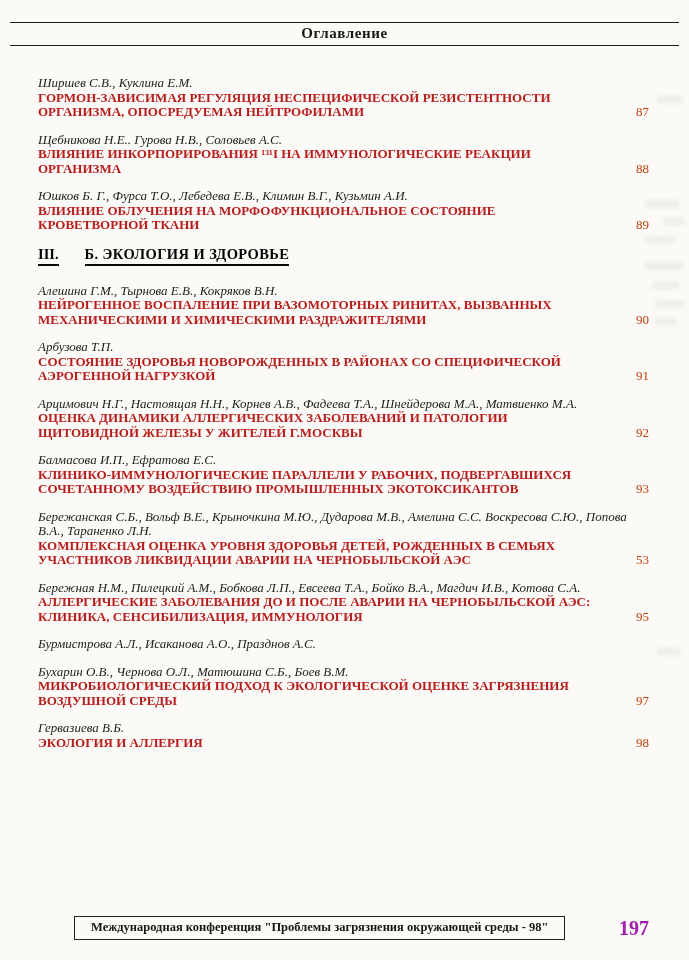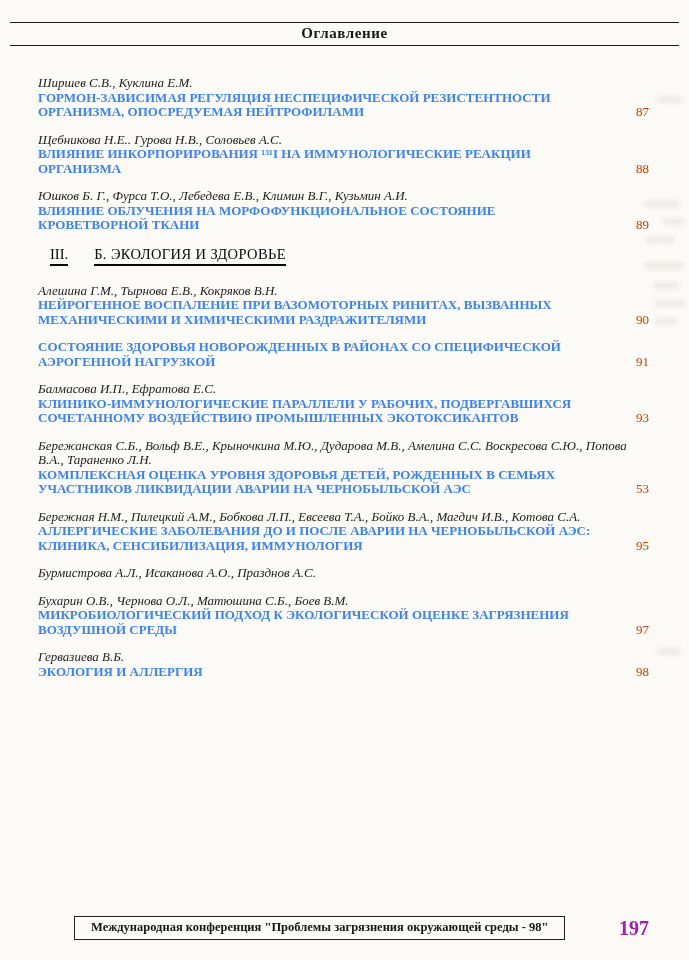--- a/index.html
+++ b/index.html
@@ -39,33 +39,33 @@
   .title-row {
     display: flex;
     justify-content: space-between;
     align-items: flex-end;
   }
   .title {
     font-weight: bold;
     font-size: 13px;
     line-height: 14.5px;
     max-width: 556px;
-    color: #3b82f6;
+    color: #b91c1c;
   }
   .pageno {
     font-size: 13px;
     line-height: 14.5px;
     color: #c2410c;
     padding-left: 8px;
     white-space: nowrap;
   }
   
   .section-heading {
-    margin: 12px 0 18px 12px;
-    font-weight: normal;
+    margin: 12px 0 18px 0;
+    font-weight: bold;
     font-size: 14.5px;
     color: #050505;
   }
   .sh-numeral {
     display: inline-block;
     border-bottom: 2px solid #0a0a0a;
     padding-bottom: 1px;
     margin-right: 26px;
   }
   .sh-label {
@@ -150,26 +150,34 @@
 
   <div class="entry">
     <div class="authors">Алешина Г.М., Тырнова Е.В., Кокряков В.Н.</div>
     <div class="title-row">
       <div class="title">НЕЙРОГЕННОЕ ВОСПАЛЕНИЕ ПРИ ВАЗОМОТОРНЫХ РИНИТАХ, ВЫЗВАННЫХ МЕХАНИЧЕСКИМИ И ХИМИЧЕСКИМИ РАЗДРАЖИТЕЛЯМИ</div>
       <div class="pageno">90</div>
     </div>
   </div>
 
   <div class="entry">
+    <div class="authors">Арбузова Т.П.</div>
     <div class="title-row">
       <div class="title">СОСТОЯНИЕ ЗДОРОВЬЯ НОВОРОЖДЕННЫХ В РАЙОНАХ СО СПЕЦИФИЧЕСКОЙ АЭРОГЕННОЙ НАГРУЗКОЙ</div>
       <div class="pageno">91</div>
     </div>
   </div>
 
+  <div class="entry">
+    <div class="authors">Арцимович Н.Г., Настоящая Н.Н., Корнев А.В., Фадеева Т.А., Шнейдерова М.А., Матвиенко М.А.</div>
+    <div class="title-row">
+      <div class="title">ОЦЕНКА ДИНАМИКИ АЛЛЕРГИЧЕСКИХ ЗАБОЛЕВАНИЙ И ПАТОЛОГИИ ЩИТОВИДНОЙ ЖЕЛЕЗЫ У ЖИТЕЛЕЙ Г.МОСКВЫ</div>
+      <div class="pageno">92</div>
+    </div>
+  </div>
 
   <div class="entry">
     <div class="authors">Балмасова И.П., Ефратова Е.С.</div>
     <div class="title-row">
       <div class="title">КЛИНИКО-ИММУНОЛОГИЧЕСКИЕ ПАРАЛЛЕЛИ У РАБОЧИХ, ПОДВЕРГАВШИХСЯ СОЧЕТАННОМУ ВОЗДЕЙСТВИЮ ПРОМЫШЛЕННЫХ ЭКОТОКСИКАНТОВ</div>
       <div class="pageno">93</div>
     </div>
   </div>
 
   <div class="entry">

